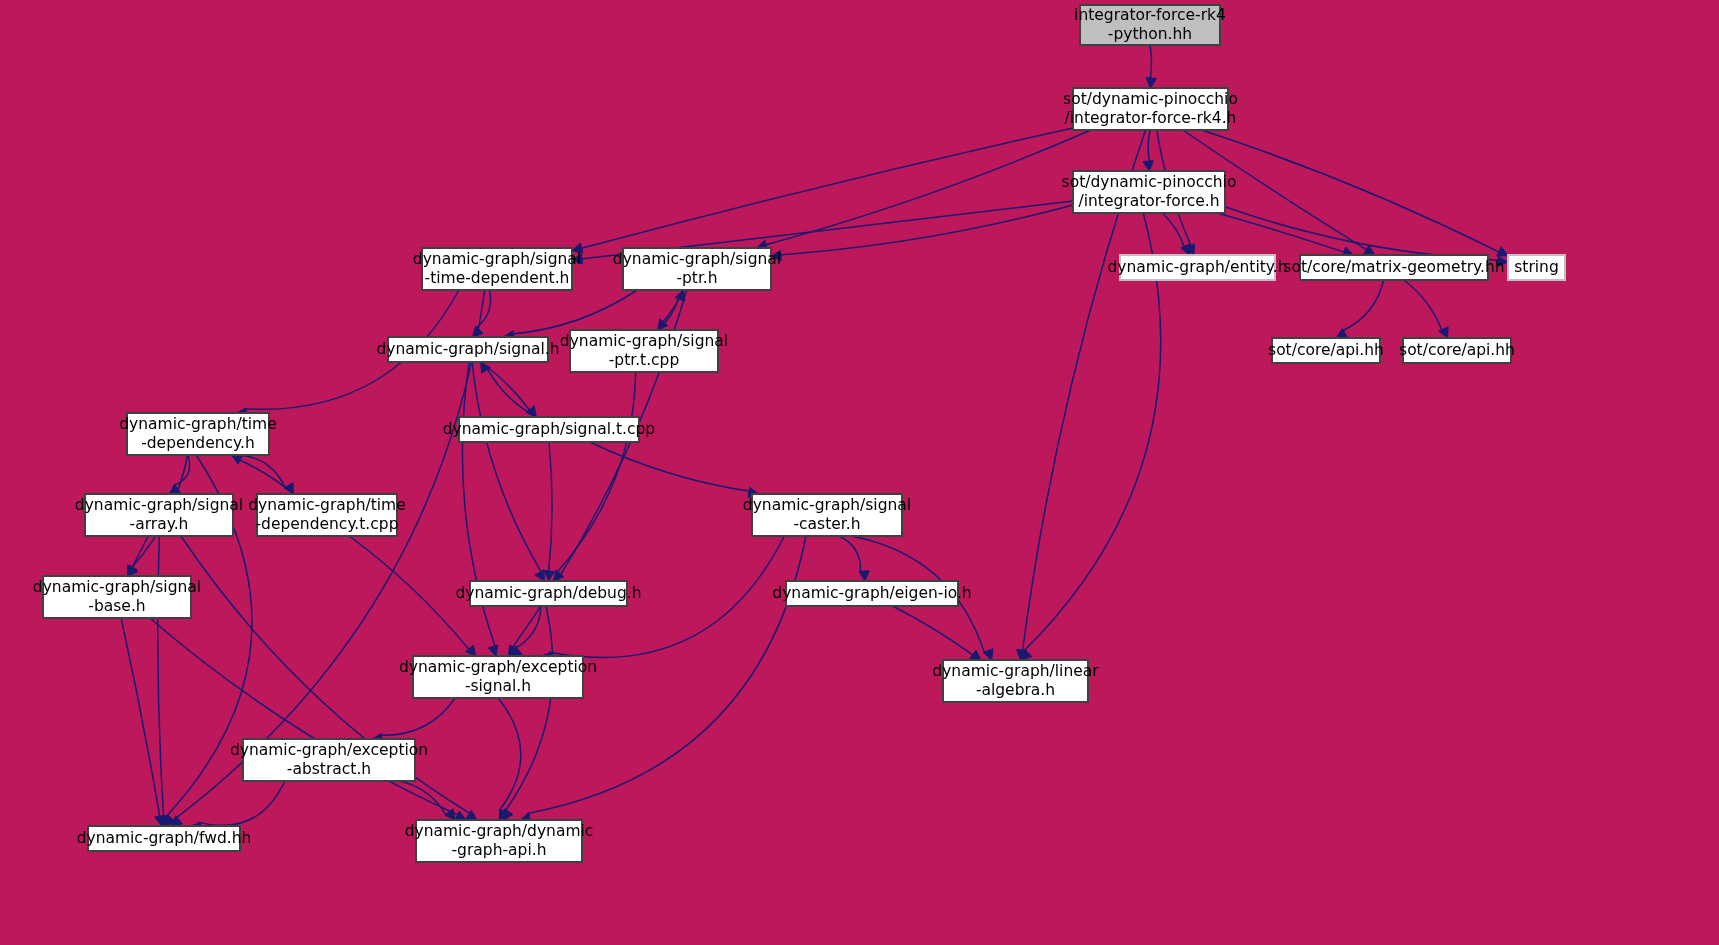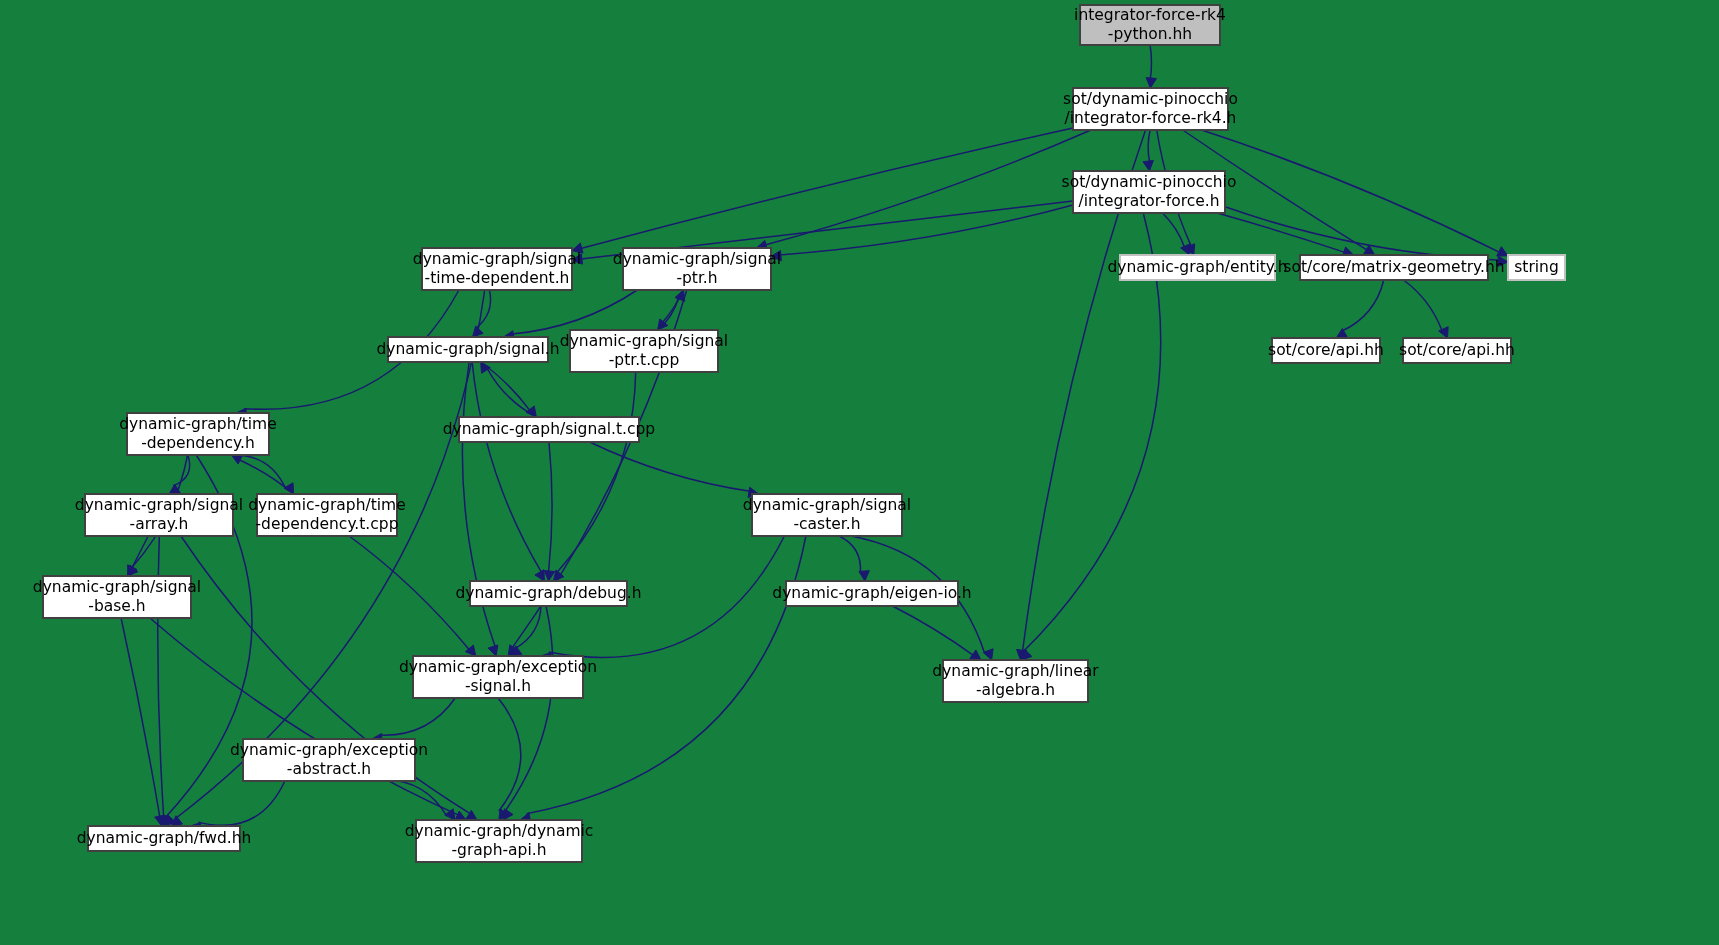--- a/index.html
+++ b/index.html
@@ -7,21 +7,21 @@
     padding: 0;
     background: #ffffff;
   }
   body {
     font-family: "DejaVu Sans", "Liberation Sans", sans-serif;
   }
   #graph-wrap {
     position: relative;
     width: 1719px;
     height: 945px;
-    background: #15803d;
+    background: #be185d;
     overflow: hidden;
   }
   svg#depgraph {
     display: block;
     width: 1719px;
     height: 945px;
   }
   .node-box {
     stroke-width: 2;
   }

